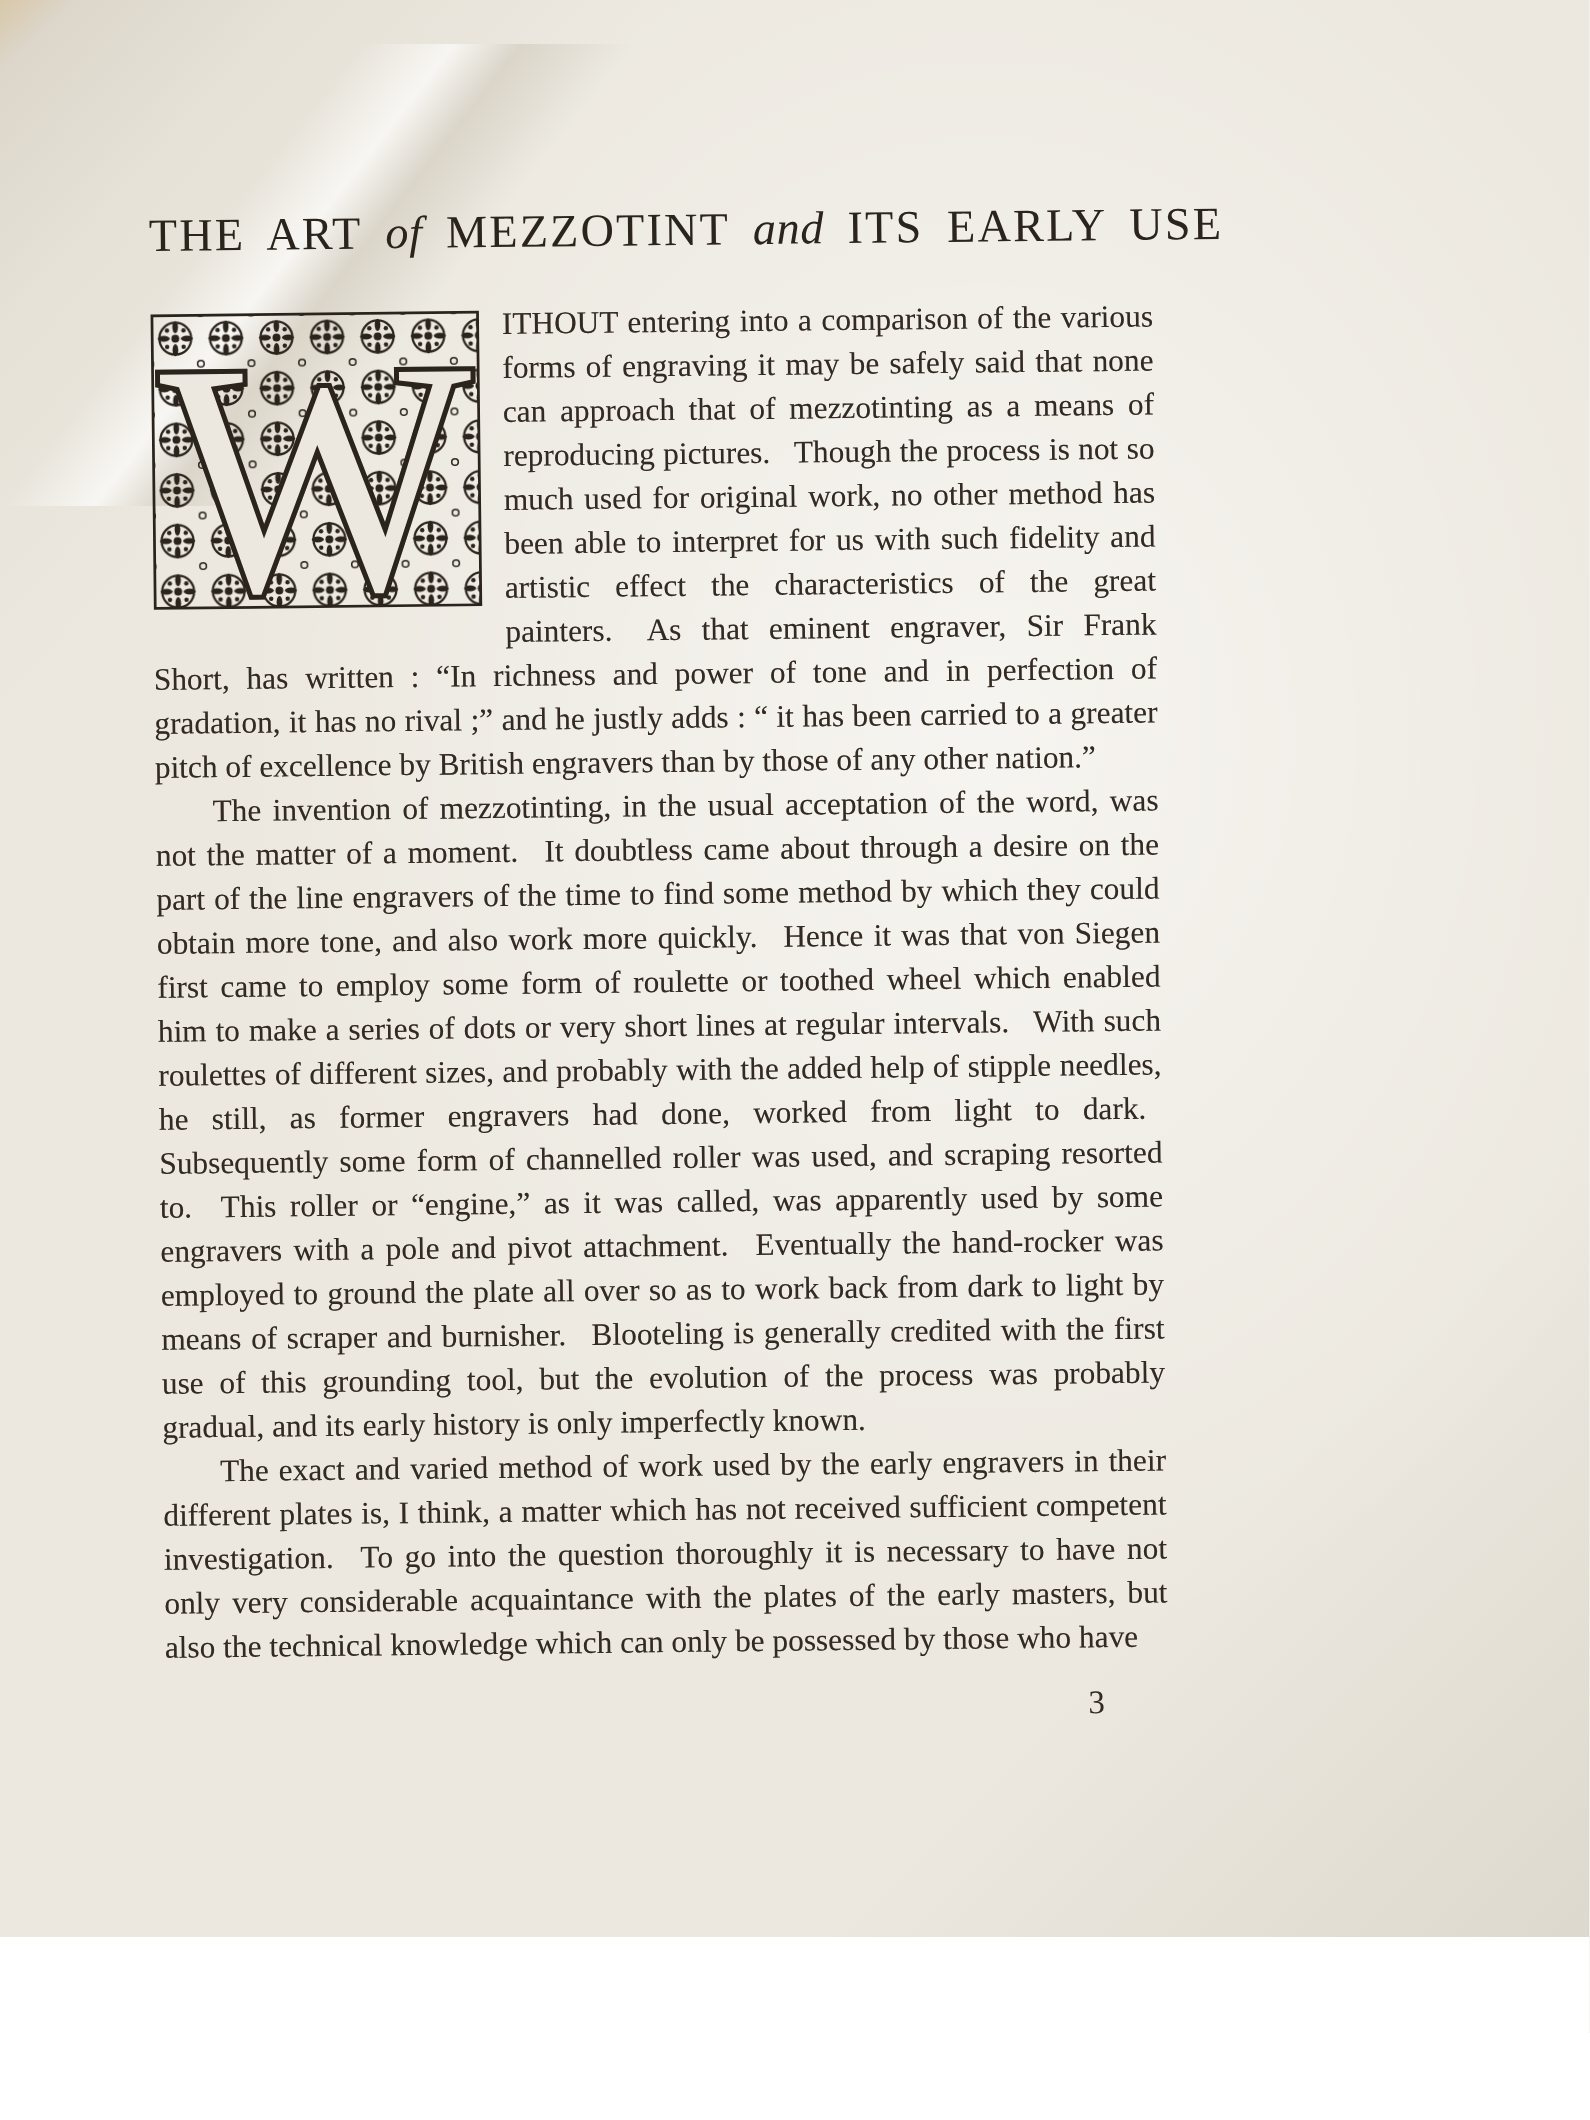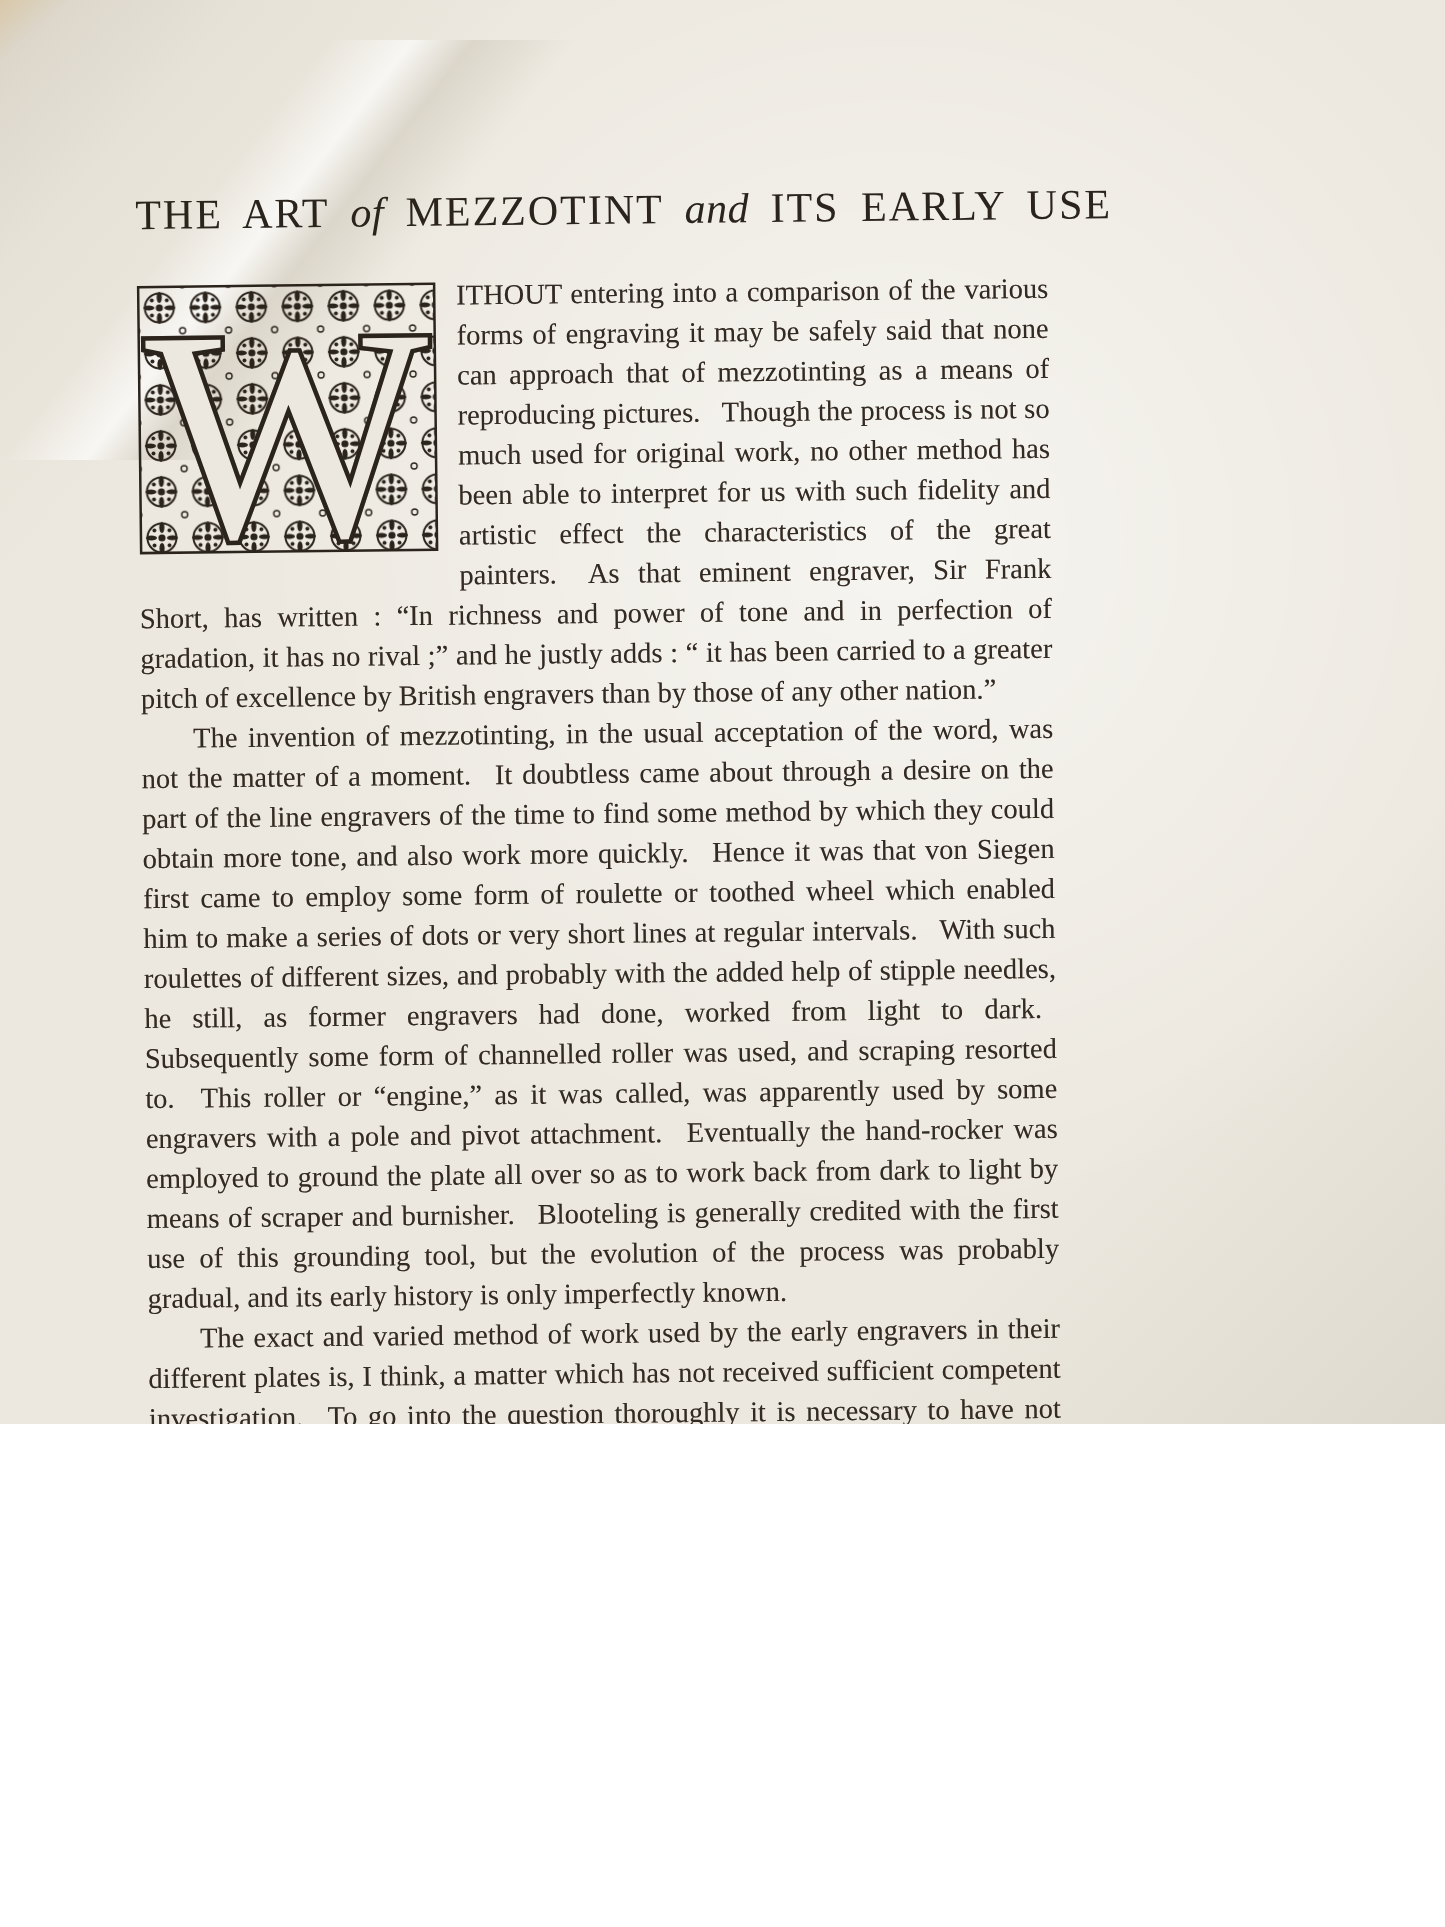--- a/index.html
+++ b/index.html
@@ -1,18 +1,18 @@
 <!DOCTYPE html>
 <html><head>
 <meta charset="utf-8">
 <style>
   html,body{margin:0;padding:0;}
   .page{
     position:relative;
-    width:1445px;height:1424px;
+    width:1445px;height:1761px;
     overflow:hidden;
     background:
       radial-gradient(ellipse at 62% 38%, rgba(255,255,255,0.55) 0%, rgba(255,255,255,0) 55%),
       linear-gradient(132deg, rgba(140,125,100,0.20) 0%, rgba(140,125,100,0.06) 9%, rgba(140,125,100,0) 20%),
       linear-gradient(315deg, rgba(120,108,88,0.12) 0%, rgba(120,108,88,0) 22%),
       #ece8df;
     font-family:"Liberation Serif", serif;
     color:#2e2720;
   }
   .corner-curl{

